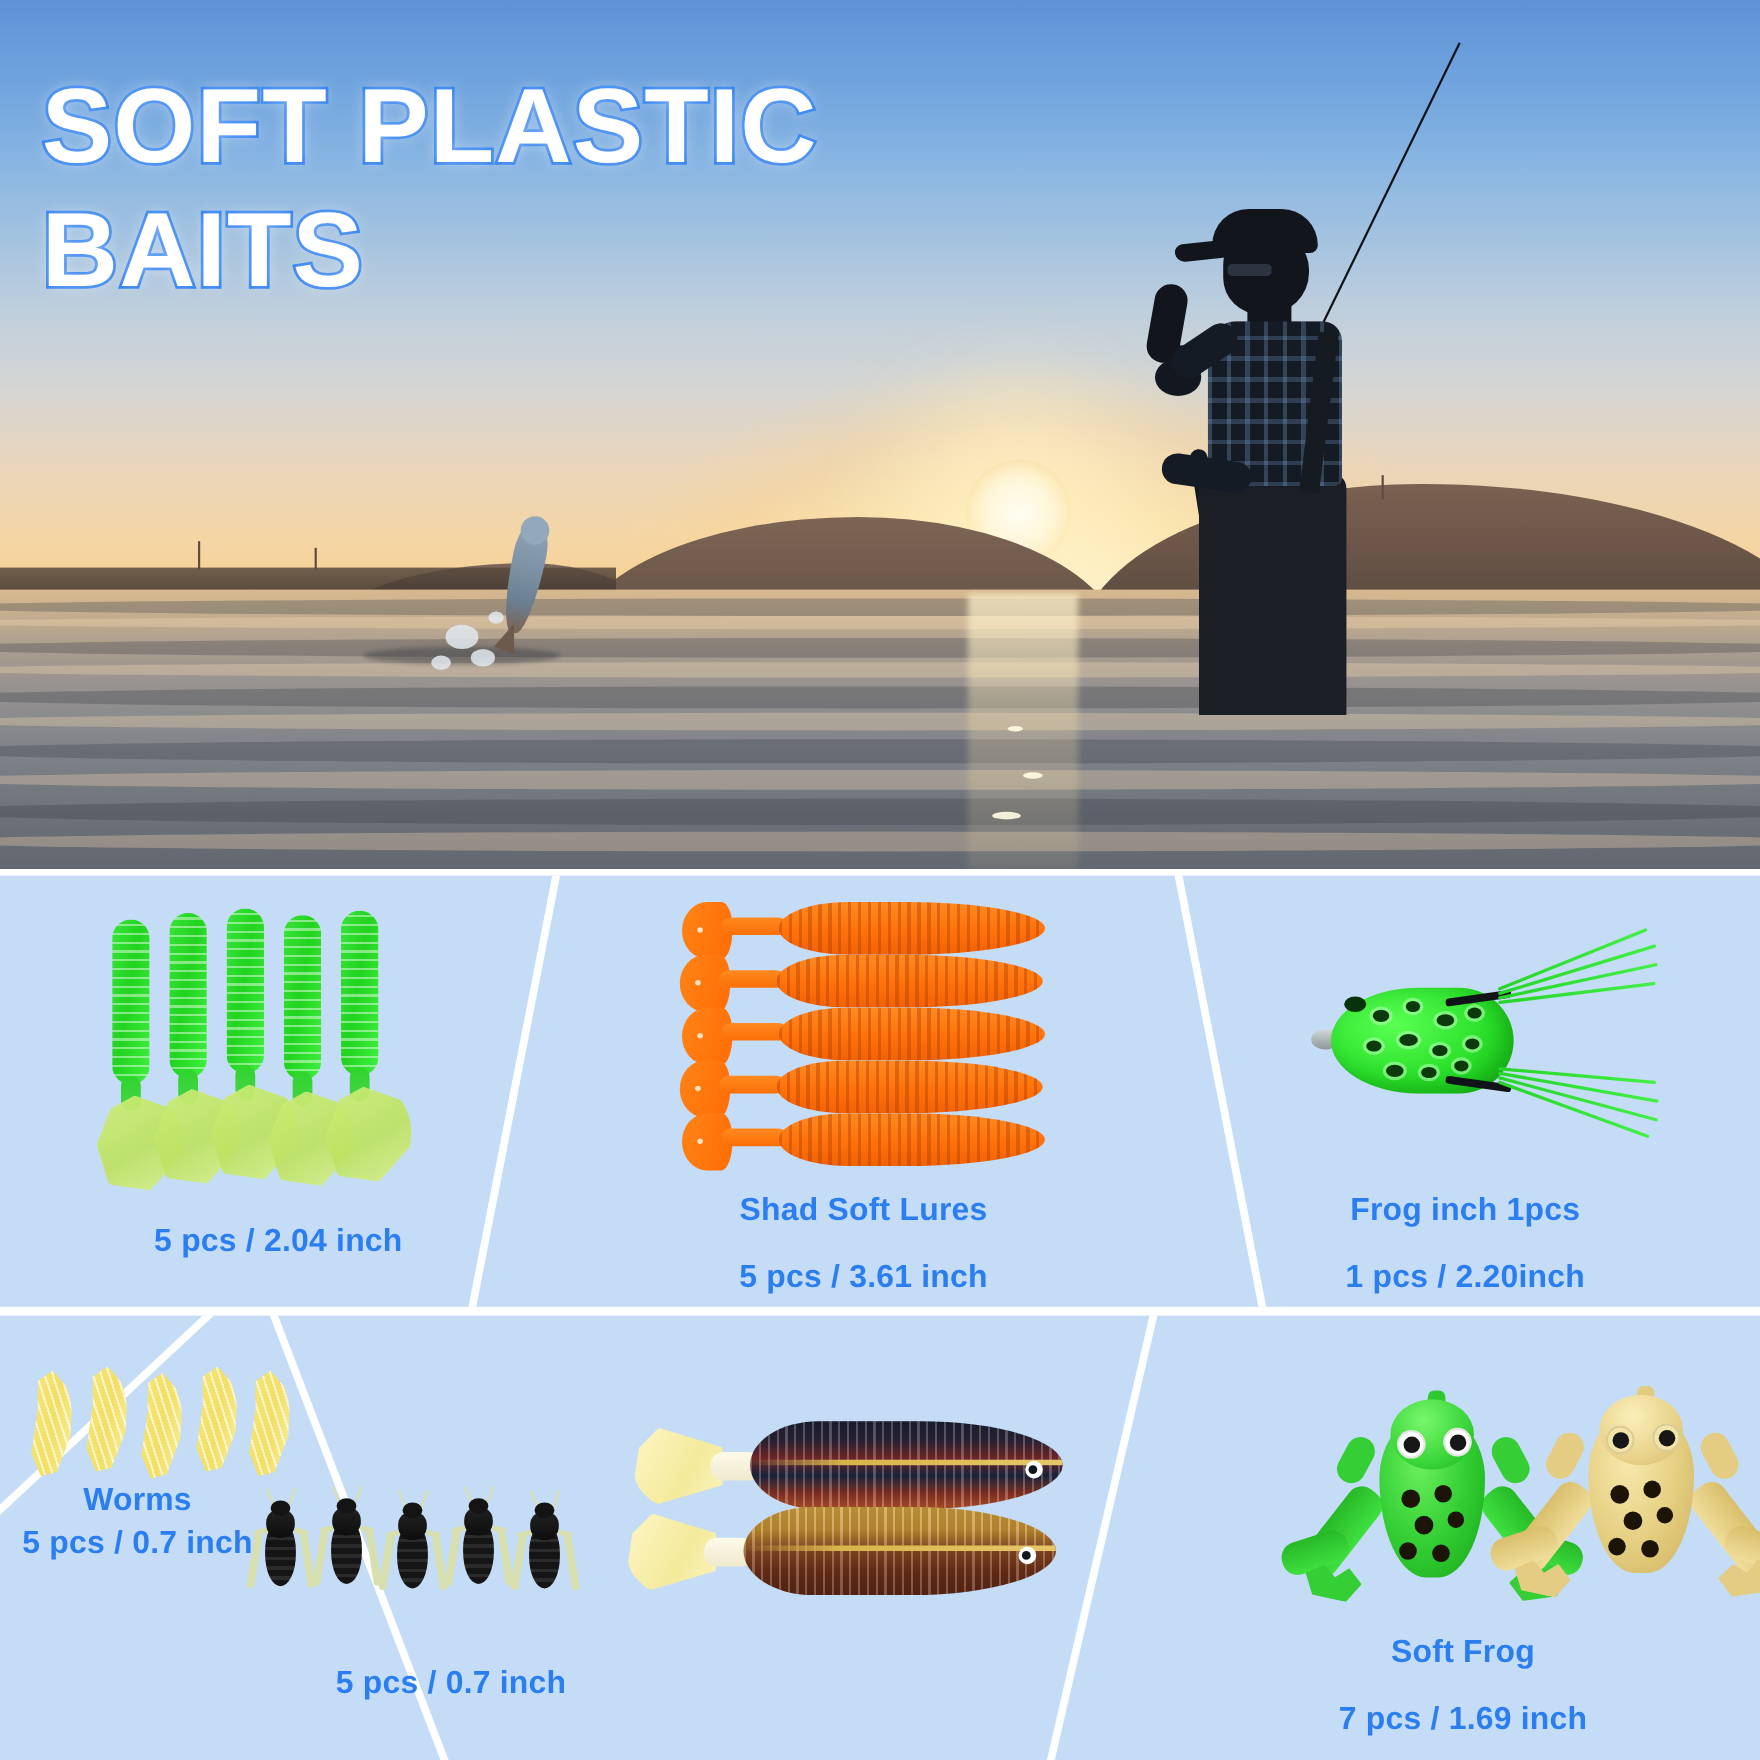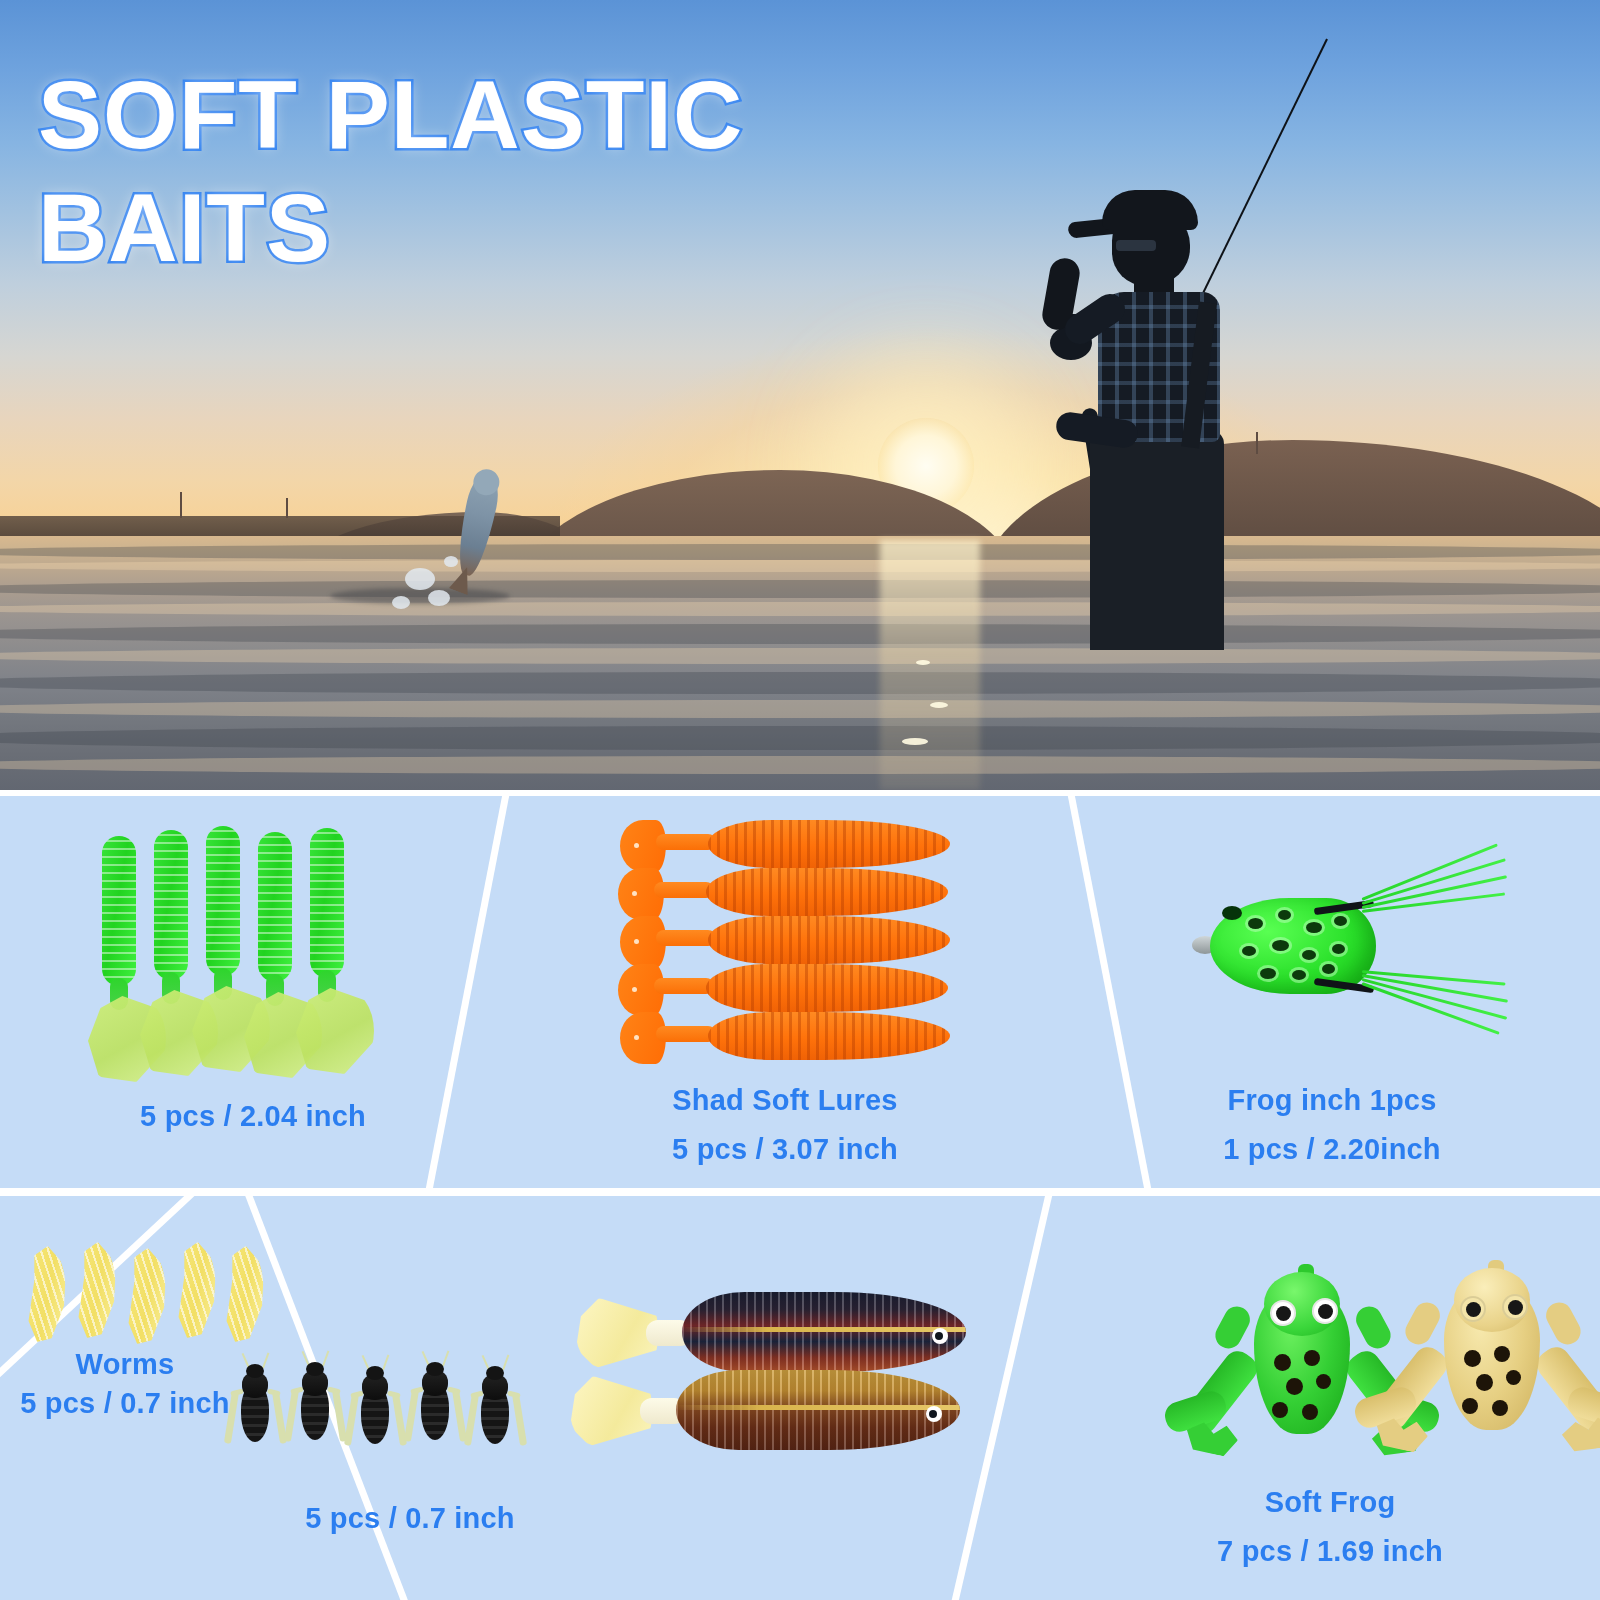--- a/index.html
+++ b/index.html
@@ -123,21 +123,21 @@
   .grid { position:absolute; left:0; top:790px; width:1600px; height:810px; background:#ffffff; }
   .row { position:absolute; left:0; width:1600px; background:#c5dcf7; overflow:hidden; }
   .row-top { top:6px; height:392px; }
   .row-bot { top:406px; height:404px; }
 
   .divider { position:absolute; background:#ffffff; transform-origin:top center; }
 
   .cell { position:absolute; }
   .cap-label { text-align:center; color:#2b7ef0; font-weight:bold; }
   .cap-title { font-size:29px; letter-spacing:0.2px; }
-  .cap-sub { font-size:29px; margin-top:16px; letter-spacing:0.2px; }
+  .cap-sub { font-size:29px; margin-top:28px; letter-spacing:0.2px; }
 
   
   .grub { position:absolute; width:46px; height:230px; }
   .grub-body { position:absolute; left:6px; top:0; width:34px; height:150px; border-radius:17px;
     background:
       repeating-linear-gradient(0deg, rgba(255,255,255,0.45) 0 2px, rgba(0,0,0,0) 2px 8px),
       linear-gradient(100deg, #38e43a 0%, #22d320 45%, #3ff03f 100%);
   }
   .grub-neck { position:absolute; left:14px; top:142px; width:18px; height:32px; border-radius:9px;
                background:linear-gradient(180deg,#2ed52c,#49d24a); }
@@ -372,21 +372,21 @@
             </div>
           <div class="plure" style="left:2px; top:198px;">
             <div class="plure-pad"></div>
               <div class="plure-dot"></div>
               <div class="plure-stem"></div>
               <div class="plure-body"></div>
             </div>
         </div>
         <div class="cap-label" style="position:absolute;left:0;top:288px;width:558px;">
           <div class="cap-title">Shad Soft Lures</div>
-          <div class="cap-sub">5 pcs / 3.07 inch</div>
+          <div class="cap-sub">5 pcs / 3.61 inch</div>
         </div>
       </div>
 
       <div class="cell" style="left:1064px;top:0;width:536px;height:392px;">
         <div class="froglure" style="left:110px;top:40px;">
           <div class="fl-nose"></div>
           <div class="fl-body"></div>
           <div class="fl-eye"></div>
           <div class="fl-spot" style="left:74px; top:82px; width:15px;height:11px;"></div>
           <div class="fl-spot" style="left:104px;top:74px; width:13px;height:10px;"></div>

